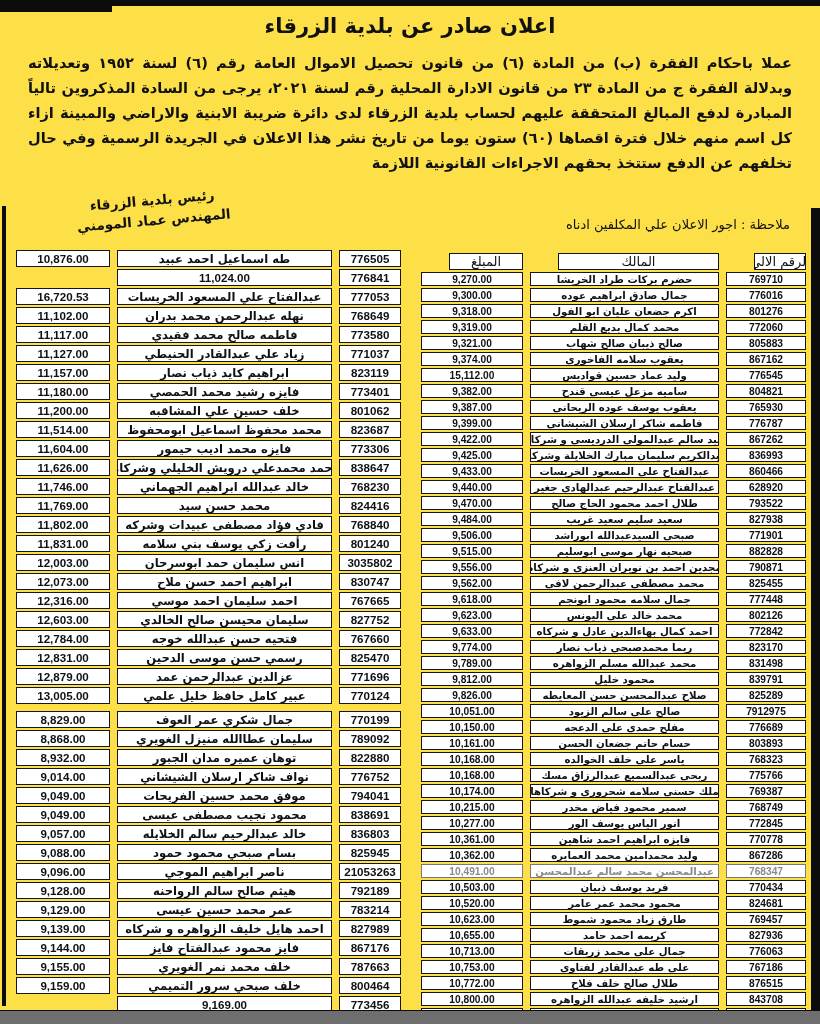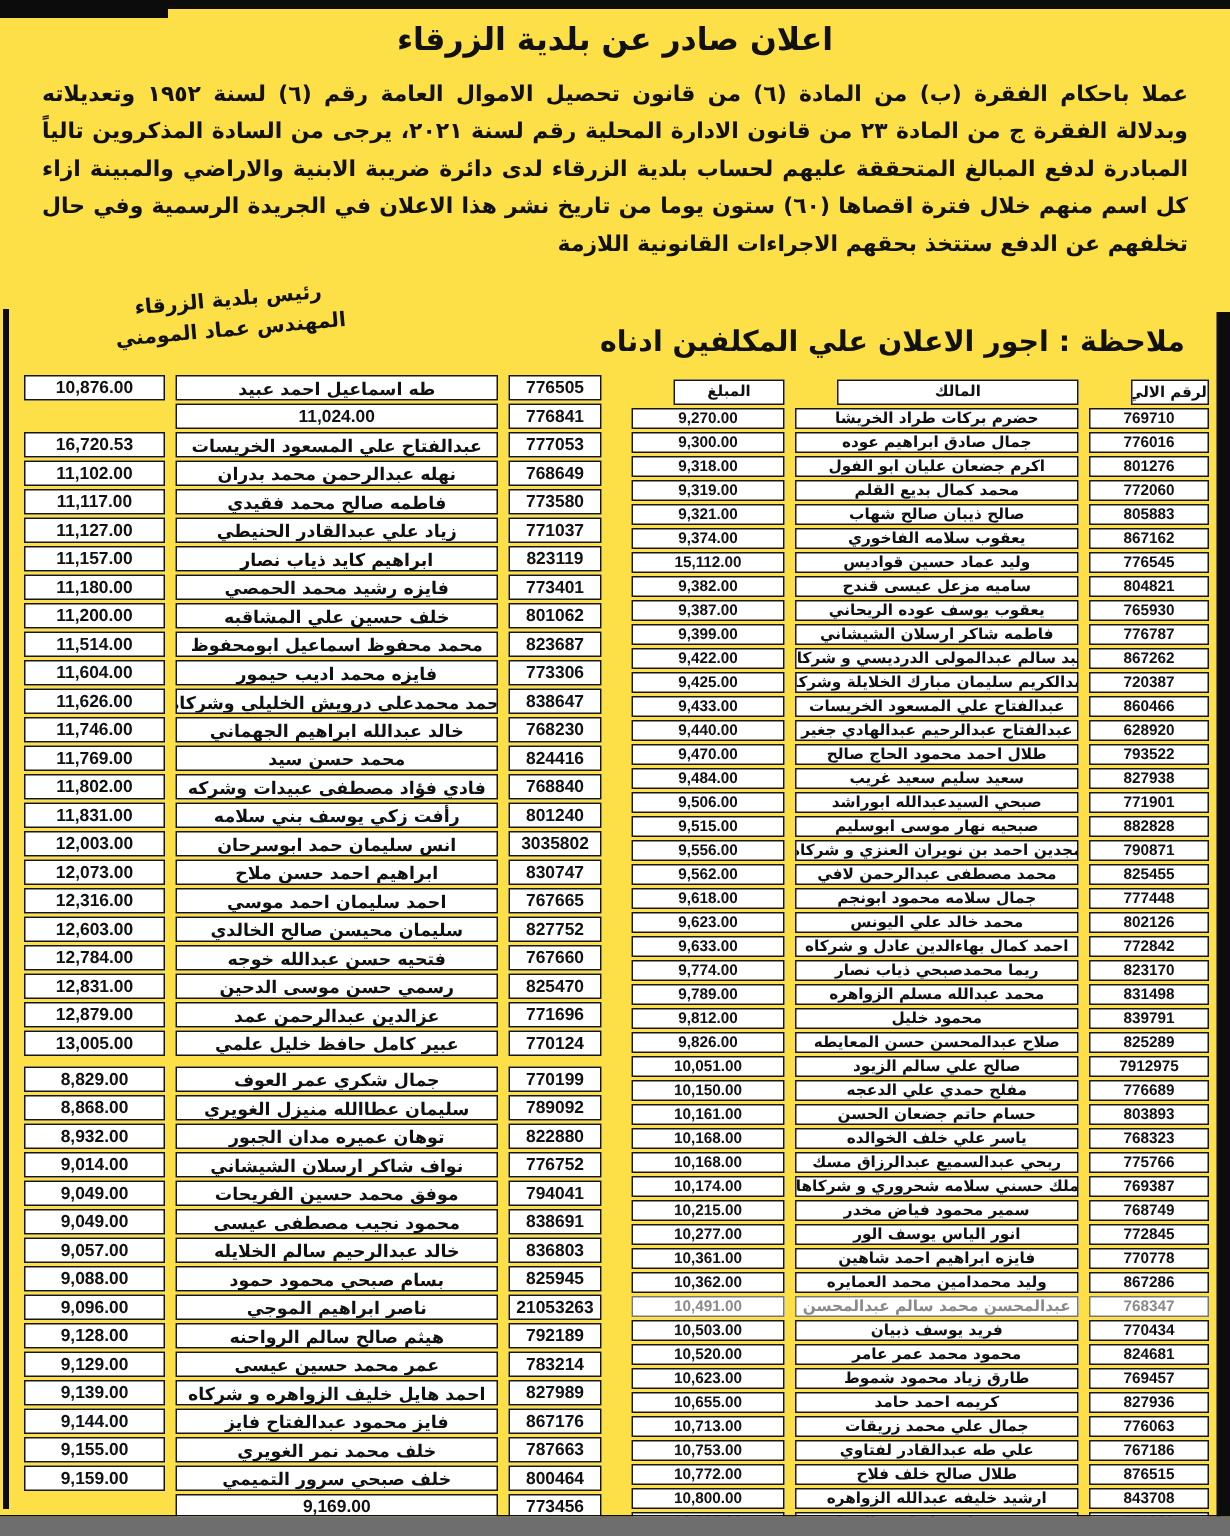--- a/index.html
+++ b/index.html
@@ -10,38 +10,38 @@
   .scan.top{left:0;top:0;width:820px;height:6px;}
   .scan.topleft{left:0;top:0;width:112px;height:12px;}
   .scan.right{right:0;top:208px;width:9px;height:816px;}
   .scan.bottom{left:0;top:1010px;width:814px;height:14px;}
   .scan.leftline{left:2px;top:206px;width:4px;height:800px;}
 
   .hdr{padding:12px 16px 0 16px;}
   .title{text-align:center;font-size:21px;font-weight:700;margin:2px 0 9px 0;letter-spacing:0;}
   .body-text{font-size:14.6px;font-weight:700;text-align:justify;line-height:1.72;margin:12px;}
   .meta-row{display:flex;justify-content:space-between;align-items:flex-start;padding:4px 14px 0 30px;height:56px;}
-  .note{font-size:19px;font-weight:700;margin-top:26px;text-align:center;}
+  .note{font-size:13px;font-weight:400;margin-top:26px;text-align:center;}
   .signature{text-align:center;font-size:13.5px;font-weight:700;line-height:1.45;
              transform:rotate(-5deg);margin-left:30px;margin-top:0;}
 
   .tables{display:flex;gap:20px;padding:0 14px 0 16px;margin-top:3px;}
   .tcol{flex:1;min-width:0;}
   .tcol.right-table{margin-top:3px;}
   .trow{display:grid;column-gap:7px;margin-bottom:2px;}
   .right-table .trow{grid-template-columns:80px 1fr 102px;}
   .left-table  .trow{grid-template-columns:62px 1fr 94px;}
   .cell{box-sizing:border-box;border:1.5px solid #161616;background:#fff;
         display:flex;align-items:center;justify-content:center;
         padding:0 3px;overflow:hidden;white-space:nowrap;}
   .right-table .cell{height:14px;font-size:10.2px;}
   .left-table  .cell{height:17px;font-size:11.6px;}
   .cell.num{direction:ltr;font-weight:700;font-family:"Liberation Sans",sans-serif;}
   .cell.owner{font-weight:700;}
-  .thead .cell{font-weight:700;height:17px;font-size:10px;margin-left:28px;}
+  .thead .cell{font-weight:400;height:17px;font-size:13px;margin-left:28px;}
   .trow.faded .cell{color:#8a8a8a;border-color:#787878;}
   .group-gap{height:5px;}
 </style>
 </head>
 <body>
 
 <div class="page">
   <div class="scan top"></div>
   <div class="scan topleft"></div>
   <div class="scan right"></div>
@@ -130,21 +130,21 @@
             <div class="cell num">9,399.00</div>
           </div>
 
           <div class="trow">
             <div class="cell num">867262</div>
             <div class="cell owner">عبد سالم عبدالمولى الدرديسي و شركاه</div>
             <div class="cell num">9,422.00</div>
           </div>
 
           <div class="trow">
-            <div class="cell num">720387</div>
+            <div class="cell num">836993</div>
             <div class="cell owner">عبدالكريم سليمان مبارك الخلايلة وشركاه</div>
             <div class="cell num">9,425.00</div>
           </div>
 
           <div class="trow">
             <div class="cell num">860466</div>
             <div class="cell owner">عبدالفتاح علي المسعود الخريسات</div>
             <div class="cell num">9,433.00</div>
           </div>
 

